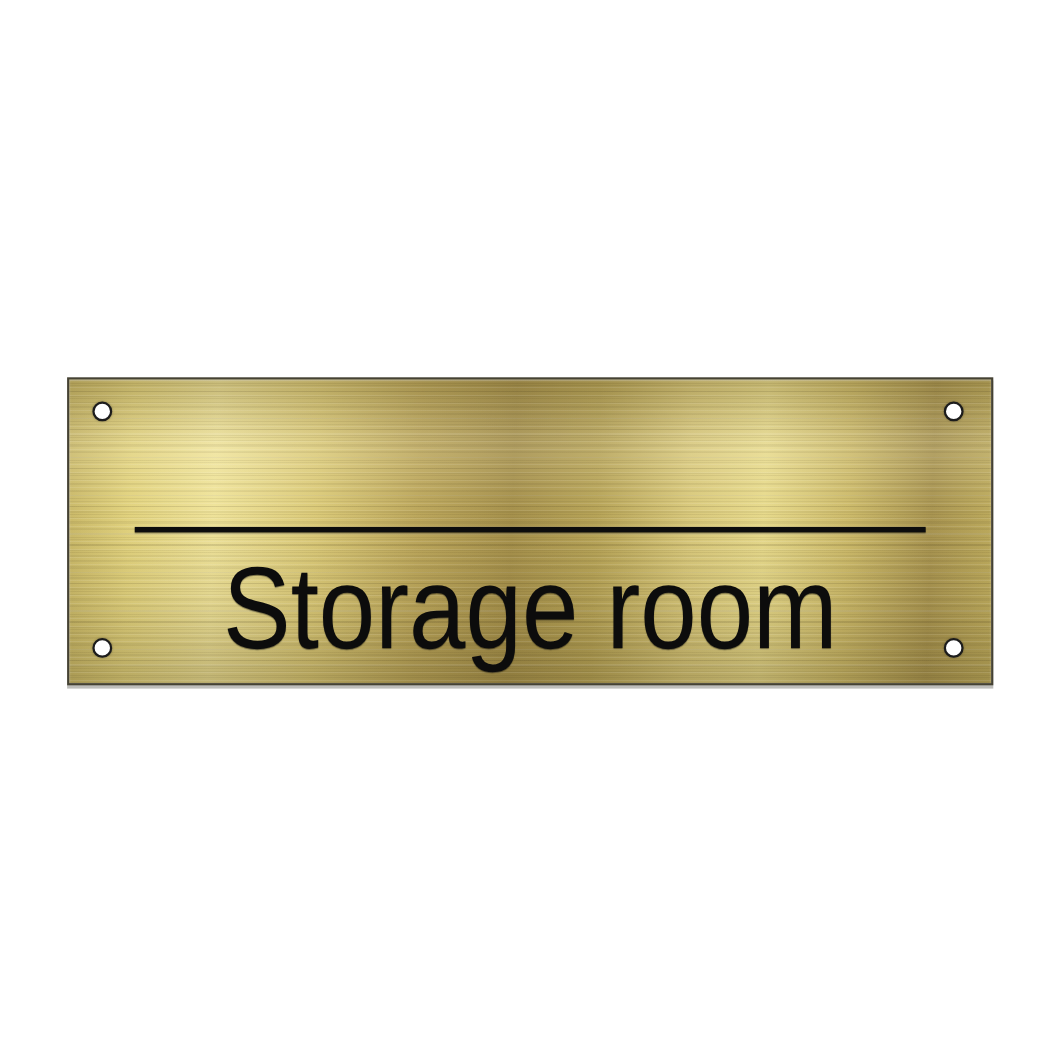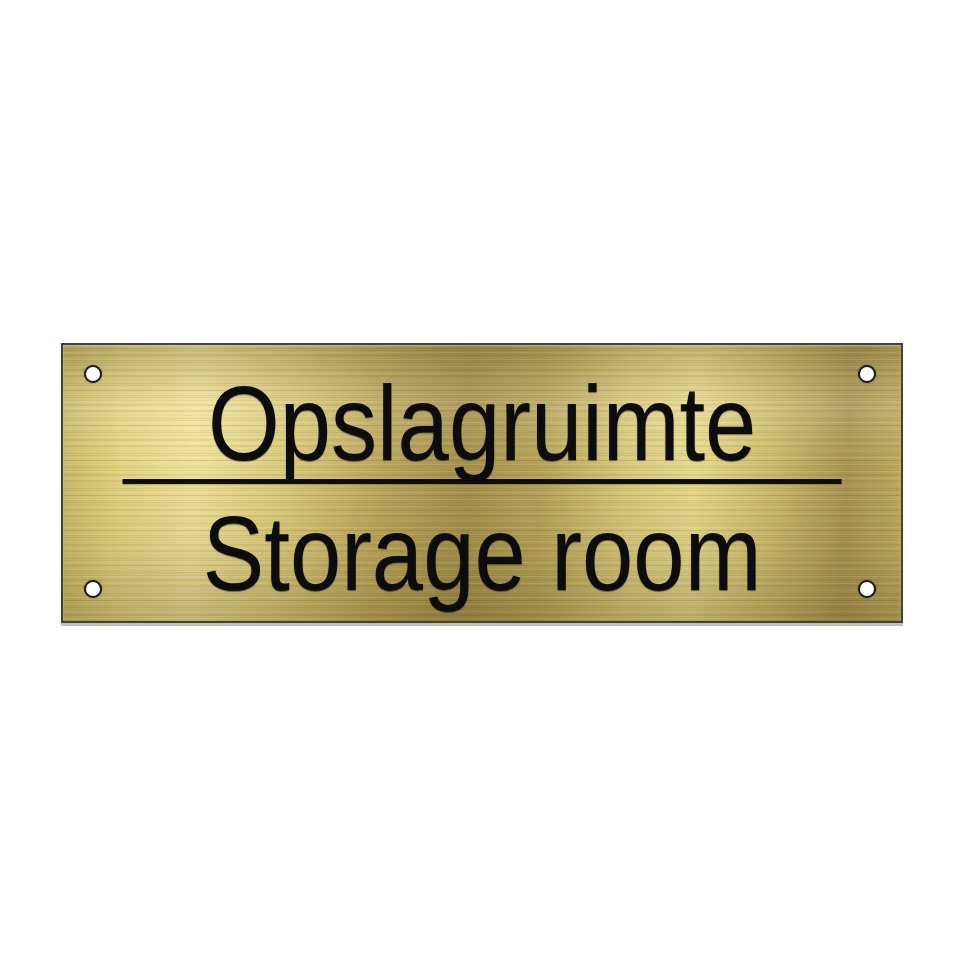--- a/index.html
+++ b/index.html
@@ -93,23 +93,20 @@
 <body>
 
 <div class="canvas">
   <div class="plate">
 
     <span class="screw-hole hole-tl"></span>
     <span class="screw-hole hole-tr"></span>
     <span class="screw-hole hole-bl"></span>
     <span class="screw-hole hole-br"></span>
 
-    <div class="engrave-line line1">
-      <span class="squeeze">Opslagruimte</span>
-    </div>
 
     <div class="divider"></div>
 
     <div class="engrave-line line2">
       <span class="squeeze">Storage room</span>
     </div>
 
   </div>
 </div>
 

